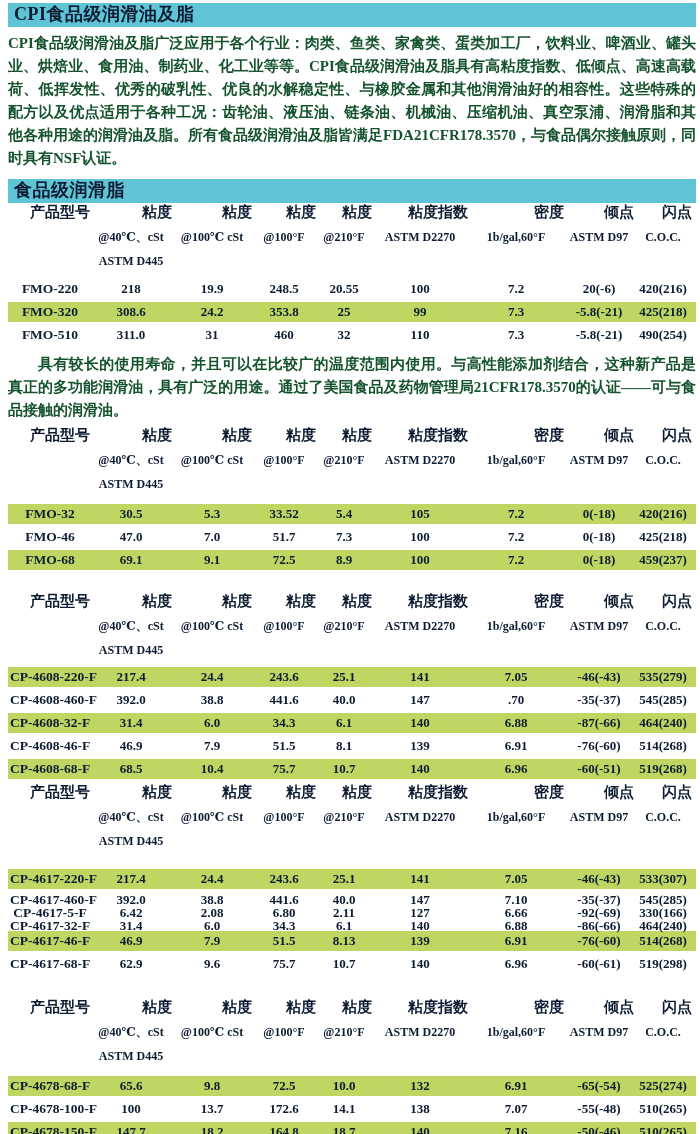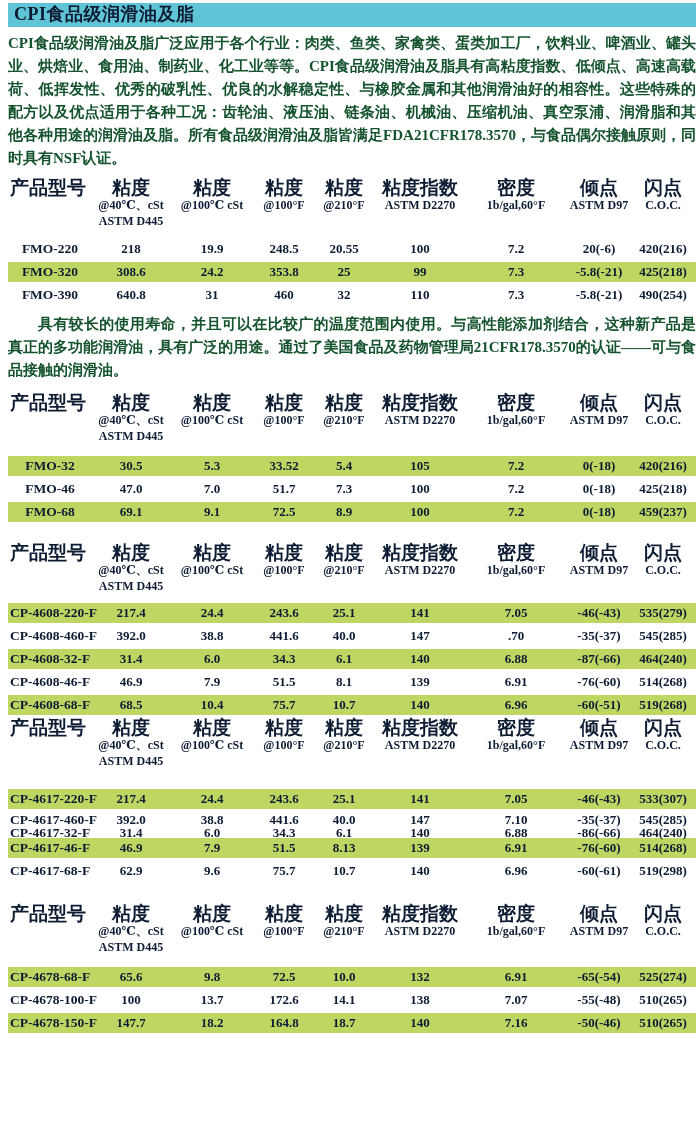--- a/index.html
+++ b/index.html
@@ -27,34 +27,34 @@
     letter-spacing:0.5px;
   }
   .body-text {
     font-weight:bold;
     font-size:15px;
     line-height:23px;
     text-align:justify;
     margin:5px 0 9px 0;
     color:#14532d;
   }
-  .body-text.indent { text-indent:2em; margin-top:8px; margin-bottom:12px; }
+  .body-text.indent { text-indent:2em; margin-top:8px; margin-bottom:4px; }
 
   .ptable { color:var(--ink); }
   .t0 { margin-top:0; }
   .t1 { margin-top:4px; }
   .t2 { margin-top:22px; }
   .t3 { margin-top:4px; }
   .t4 { margin-top:24px; }
 
   .thead-row { display:grid; grid-template-columns:var(--cols); }
   .hcell { text-align:center; }
   .hcell.model-h { text-align:left; padding-left:2px; }
-  .hmain { font-size:19px; font-weight:bold; line-height:18px; }
-  .hsub  { font-size:12px; font-weight:bold; line-height:16px; white-space:nowrap; }
+  .hmain { font-size:15px; font-weight:bold; line-height:18px;text-align:right; }
+  .hsub  { font-size:12px; font-weight:bold; line-height:16px; white-space:nowrap;margin-top:8px; }
 
   .t0 .tbody { margin-top:10px; }
   .t1 .tbody { margin-top:12px; }
   .t2 .tbody { margin-top:9px; }
   .t3 .tbody { margin-top:20px; }
   .t4 .tbody { margin-top:12px; }
 
   .trow {
     display:grid; grid-template-columns:var(--cols);
     align-items:center;
@@ -69,20 +69,23 @@
 <body>
 
 <div class="page">
 
   <div class="sec-bar">
     <span>CPI食品级润滑油及脂</span>
   </div>
 
   <p class="body-text">CPI食品级润滑油及脂广泛应用于各个行业：肉类、鱼类、家禽类、蛋类加工厂，饮料业、啤酒业、罐头业、烘焙业、食用油、制药业、化工业等等。CPI食品级润滑油及脂具有高粘度指数、低倾点、高速高载荷、低挥发性、优秀的破乳性、优良的水解稳定性、与橡胶金属和其他润滑油好的相容性。这些特殊的配方以及优点适用于各种工况：齿轮油、液压油、链条油、机械油、压缩机油、真空泵浦、润滑脂和其他各种用途的润滑油及脂。所有食品级润滑油及脂皆满足FDA21CFR178.3570，与食品偶尔接触原则，同时具有NSF认证。</p>
 
+  <div class="sec-bar">
+    <span>食品级润滑脂</span>
+  </div>
 
 
   <div class="ptable t0">
       <div class="thead-row">
         <div class="hcell model-h">
           <div class="hmain">产品型号</div>
         </div>
         <div class="hcell">
           <div class="hmain">粘度</div>
           <div class="hsub">@40℃、cSt</div>
@@ -134,22 +137,22 @@
           <div class="cell">308.6</div>
           <div class="cell">24.2</div>
           <div class="cell">353.8</div>
           <div class="cell">25</div>
           <div class="cell">99</div>
           <div class="cell">7.3</div>
           <div class="cell">-5.8(-21)</div>
           <div class="cell">425(218)</div>
         </div>
         <div class="trow">
-          <div class="cell model">FMO-390</div>
-          <div class="cell">640.8</div>
+          <div class="cell model">FMO-510</div>
+          <div class="cell">311.0</div>
           <div class="cell">31</div>
           <div class="cell">460</div>
           <div class="cell">32</div>
           <div class="cell">110</div>
           <div class="cell">7.3</div>
           <div class="cell">-5.8(-21)</div>
           <div class="cell">490(254)</div>
         </div>
       </div>
     </div>
@@ -386,20 +389,31 @@
           <div class="cell">392.0</div>
           <div class="cell">38.8</div>
           <div class="cell">441.6</div>
           <div class="cell">40.0</div>
           <div class="cell">147</div>
           <div class="cell">7.10</div>
           <div class="cell">-35(-37)</div>
           <div class="cell">545(285)</div>
         </div>
         <div class="trow tight">
+          <div class="cell model">CP-4617-5-F</div>
+          <div class="cell">6.42</div>
+          <div class="cell">2.08</div>
+          <div class="cell">6.80</div>
+          <div class="cell">2.11</div>
+          <div class="cell">127</div>
+          <div class="cell">6.66</div>
+          <div class="cell">-92(-69)</div>
+          <div class="cell">330(166)</div>
+        </div>
+        <div class="trow tight">
           <div class="cell model">CP-4617-32-F</div>
           <div class="cell">31.4</div>
           <div class="cell">6.0</div>
           <div class="cell">34.3</div>
           <div class="cell">6.1</div>
           <div class="cell">140</div>
           <div class="cell">6.88</div>
           <div class="cell">-86(-66)</div>
           <div class="cell">464(240)</div>
         </div>

